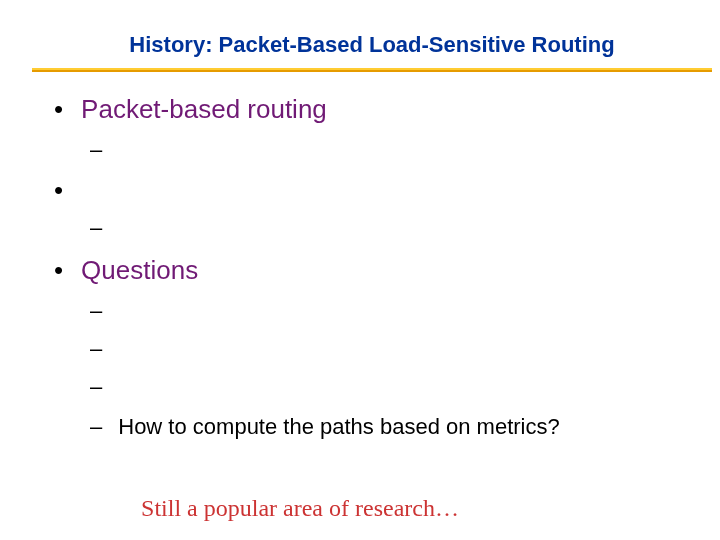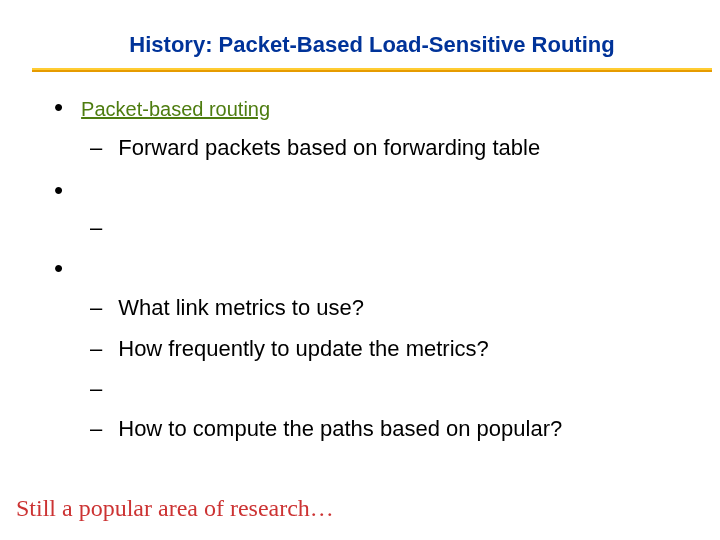--- a/index.html
+++ b/index.html
@@ -15,30 +15,31 @@
   .rule {
     height: 4px;
     background: linear-gradient(to bottom, #ffcc33 0%, #ffcc33 50%, #e69b00 50%, #e69b00 100%);
     margin: 0 0 18px 0;
   }
   .content { padding: 0 0 0 4px; }
   ul.level1 { list-style: none; margin: 0; padding: 0; }
   ul.level1 > li { margin-bottom: 4px; }
   .b1-row { display: flex; align-items: baseline; gap: 10px; margin-bottom: 2px; }
   .b1-bullet { color: #000; font-size: 26px; line-height: 1; padding-left: 2px; }
-  .b1-text { color: #4d7c0f; font-size: 20px; text-decoration: underline; }
+  .b1-text { color: #701a75; font-size: 26px; }
   ul.level2 { list-style: none; margin: 2px 0 6px 0; padding: 0 0 0 38px; }
   .b2-row { display: flex; align-items: baseline; gap: 8px; }
   .b2-bullet { color: #000; font-size: 22px; }
   .b2-text { color: #000; font-size: 22px; line-height: 1.35; }
   .footer {
     position: absolute;
     bottom: 26px;
     left: 0;
     width: 568px;
+    text-align: center;
     color: #cc3333;
     font-family: "Times New Roman", Times, serif;
     font-size: 24px;
   }
 </style>
 </head>
 <body>
 
 <div class="slide">
 
@@ -49,55 +50,53 @@
     <ul class="level1">
 
       <li>
         <div class="b1-row">
           <span class="b1-bullet">•</span>
           <span class="b1-text">Packet-based routing</span>
         </div>
         <ul class="level2">
           <li class="b2-row">
             <span class="b2-bullet">–</span>
-            <span class="b2-text">Forward packets based on forwarding table</span>
           </li>
         </ul>
       </li>
 
       <li>
         <div class="b1-row">
           <span class="b1-bullet">•</span>
         </div>
         <ul class="level2">
           <li class="b2-row">
             <span class="b2-bullet">–</span>
           </li>
         </ul>
       </li>
 
       <li>
         <div class="b1-row">
           <span class="b1-bullet">•</span>
+          <span class="b1-text">Questions</span>
         </div>
         <ul class="level2">
           <li class="b2-row">
             <span class="b2-bullet">–</span>
-            <span class="b2-text">What link metrics to use?</span>
-          </li>
-          <li class="b2-row">
-            <span class="b2-bullet">–</span>
-            <span class="b2-text">How frequently to update the metrics?</span>
           </li>
           <li class="b2-row">
             <span class="b2-bullet">–</span>
           </li>
           <li class="b2-row">
             <span class="b2-bullet">–</span>
-            <span class="b2-text">How to compute the paths based on popular?</span>
+          </li>
+          <li class="b2-row">
+            <span class="b2-bullet">–</span>
+            <span class="b2-text">How to compute the paths based on metrics?</span>
           </li>
         </ul>
       </li>
 
     </ul>
   </div>
 
   <div class="footer">Still a popular area of research…</div>
 
 </div>

